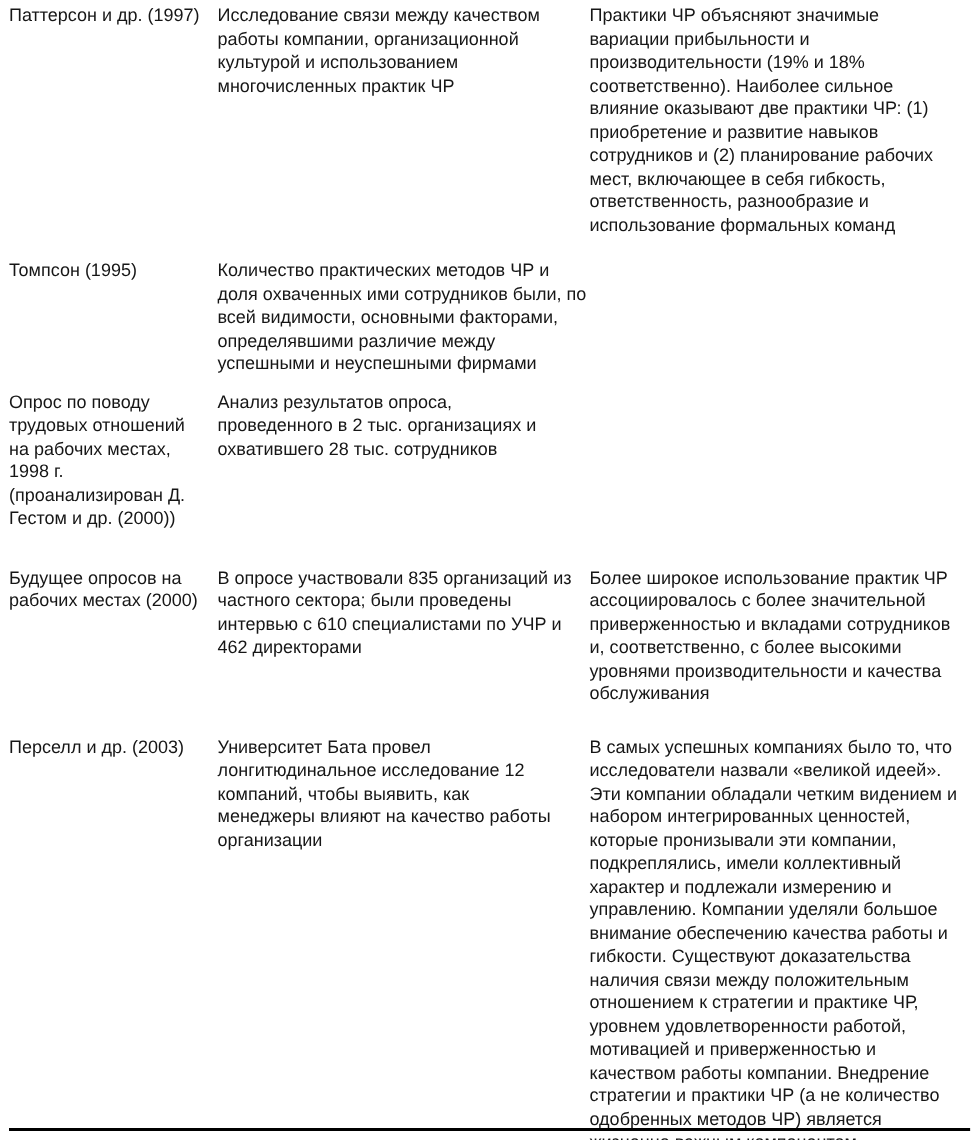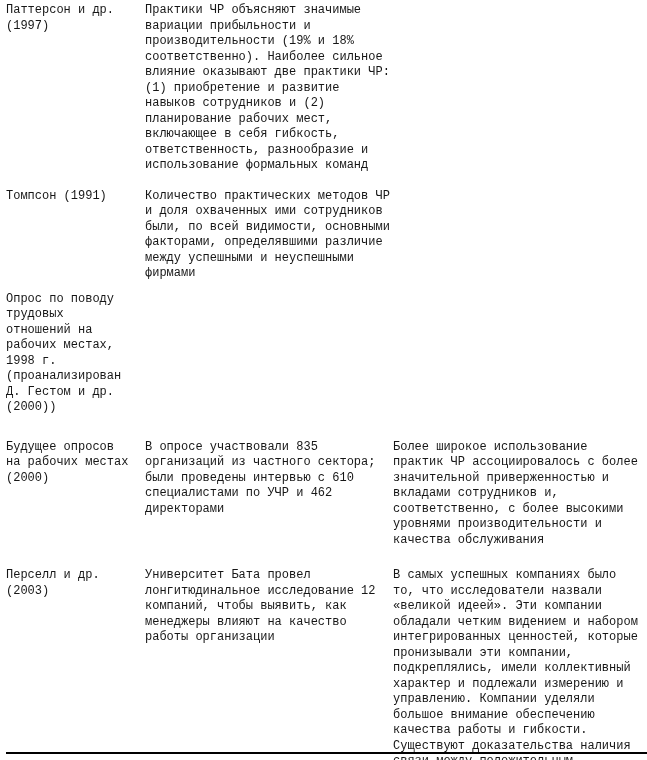--- a/index.html
+++ b/index.html
@@ -28,21 +28,20 @@
     align-items: start;
   }
   .row:nth-child(1) { margin-bottom: 15px; }
   .row:nth-child(2) { margin-bottom: 10px; }
   .row:nth-child(3) { margin-bottom: 24px; }
   .row:nth-child(4) { margin-bottom: 20px; }
   .cell {
     hyphens: auto;
     -webkit-hyphens: auto;
     word-wrap: break-word;
-    font-family: Liberation Mono, monospace;
   }
   .cell.study { padding-right: 10px; }
   .cell.desc  { padding-right: 12px; }
   .cell.findings { padding-right: 2px; }
   .bottom-rule {
     position: absolute;
     left: 6px;
     right: 0;
     top: 752px;
     height: 2px;
@@ -50,30 +49,32 @@
   }
 </style>
 </head>
 <body>
 
 <div class="page">
   <div class="rows">
 
     <div class="row">
       <div class="cell study">Паттерсон и др. (1997)</div>
+      <div class="cell desc">Исследование связи между качеством работы компании, организационной культурой и использованием многочисленных практик ЧР</div>
       <div class="cell findings">Практики ЧР объясняют значимые вариации прибыльности и производительности (19% и 18% соответственно). Наиболее сильное влияние оказывают две практики ЧР: (1) приобретение и развитие навыков сотрудников и (2) планирование рабочих мест, включающее в себя гибкость, ответственность, разнообразие и использование формальных команд</div>
     </div>
 
     <div class="row">
-      <div class="cell study">Томпсон (1991)</div>
+      <div class="cell study">Томпсон (1995)</div>
       <div class="cell findings">Количество практических методов ЧР и доля охваченных ими сотрудников были, по всей видимости, основными факторами, определявшими различие между успешными и неуспешными фирмами</div>
     </div>
 
     <div class="row">
       <div class="cell study">Опрос по поводу трудовых отношений на рабочих местах, 1998 г. (проанализирован Д. Гестом и др. (2000))</div>
+      <div class="cell desc">Анализ результатов опроса, проведенного в 2 тыс. организациях и охватившего 28 тыс. сотрудников</div>
     </div>
 
     <div class="row">
       <div class="cell study">Будущее опросов на рабочих местах (2000)</div>
       <div class="cell desc">В опросе участвовали 835 организаций из частного сектора; были проведены интервью с 610 специалистами по УЧР и 462 директорами</div>
       <div class="cell findings">Более широкое использование практик ЧР ассоциировалось с более значительной приверженностью и вкладами сотрудников и, соответственно, с более высокими уровнями производительности и качества обслуживания</div>
     </div>
 
     <div class="row">
       <div class="cell study">Перселл и др. (2003)</div>

